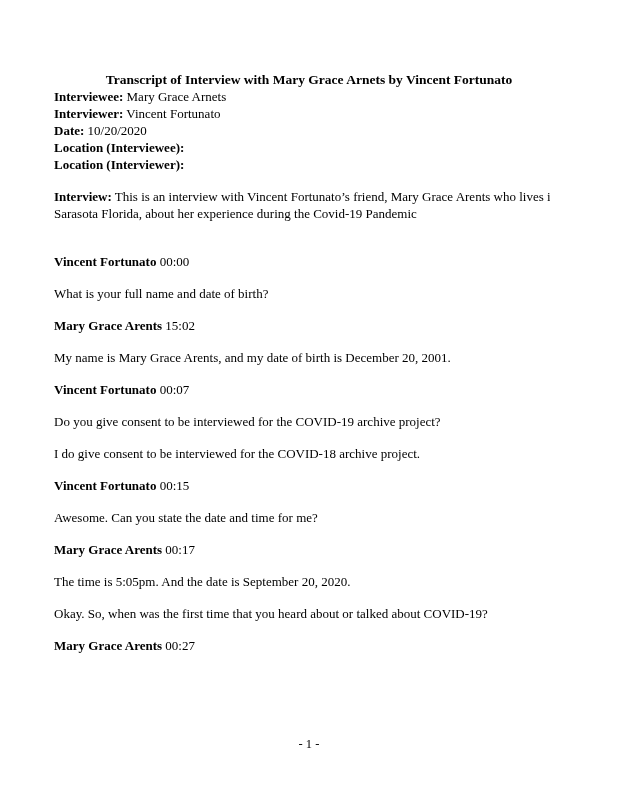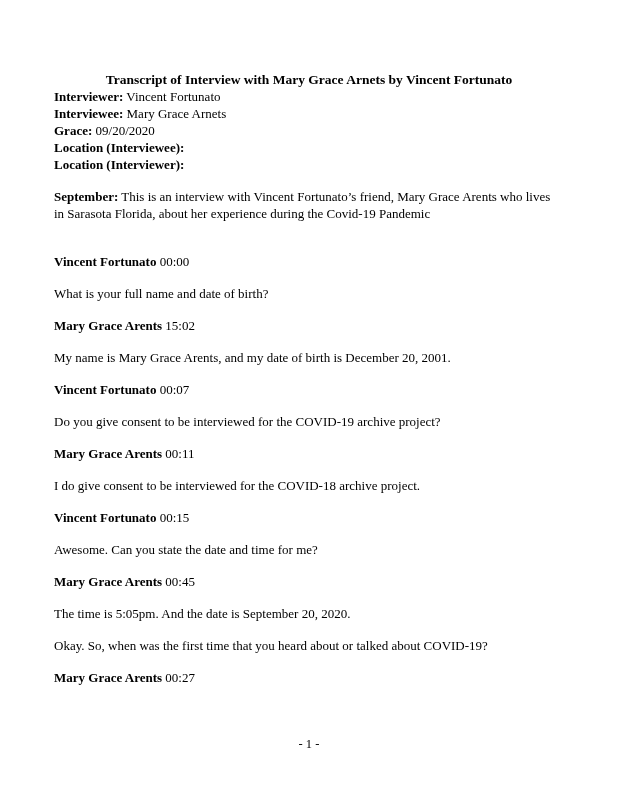--- a/index.html
+++ b/index.html
@@ -67,46 +67,45 @@
 </style>
 </head>
 <body>
 
 <div class="page">
   <div class="content">
 
     <p class="doc-title">Transcript of Interview with Mary Grace Arnets by Vincent Fortunato</p>
 
     <div class="meta">
+      <p><span class="label">Interviewee:</span> <span>Mary Grace Arnets</span></p>
       <p><span class="label">Interviewer:</span> <span>Vincent Fortunato</span></p>
-      <p><span class="label">Interviewee:</span> <span>Mary Grace Arnets</span></p>
-      <p><span class="label">Grace:</span> <span>09/20/2020</span></p>
+      <p><span class="label">Date:</span> <span>10/20/2020</span></p>
       <p><span class="label">Location (Interviewee):</span> <span></span></p>
       <p><span class="label">Location (Interviewer):</span> <span></span></p>
     </div>
 
-    <p class="abstract"><span class="label">September:</span> <span>This is an interview with Vincent Fortunato’s friend, Mary Grace Arents who lives in Sarasota Florida, about her experience during the Covid-19 Pandemic</span></p>
+    <p class="abstract"><span class="label">Interview:</span> <span>This is an interview with Vincent Fortunato’s friend, Mary Grace Arents who lives in Sarasota Florida, about her experience during the Covid-19 Pandemic</span></p>
 
     <div class="dialogue">
       <p><span class="speaker-name">Vincent Fortunato</span> <span>00:00</span></p>
       <p>What is your full name and date of birth?</p>
 
       <p><span class="speaker-name">Mary Grace Arents</span> <span>15:02</span></p>
       <p>My name is Mary Grace Arents, and my date of birth is December 20, 2001.</p>
 
       <p><span class="speaker-name">Vincent Fortunato</span> <span>00:07</span></p>
       <p>Do you give consent to be interviewed for the COVID-19 archive project?</p>
 
-      <p><span class="speaker-name">Mary Grace Arents</span> <span>00:11</span></p>
       <p>I do give consent to be interviewed for the COVID-18 archive project.</p>
 
       <p><span class="speaker-name">Vincent Fortunato</span> <span>00:15</span></p>
       <p>Awesome. Can you state the date and time for me?</p>
 
-      <p><span class="speaker-name">Mary Grace Arents</span> <span>00:45</span></p>
+      <p><span class="speaker-name">Mary Grace Arents</span> <span>00:17</span></p>
       <p>The time is 5:05pm. And the date is September 20, 2020.</p>
 
       <p>Okay. So, when was the first time that you heard about or talked about COVID-19?</p>
 
       <p><span class="speaker-name">Mary Grace Arents</span> <span>00:27</span></p>
     </div>
 
   </div>
 
   <div class="footer">- 1 -</div>

